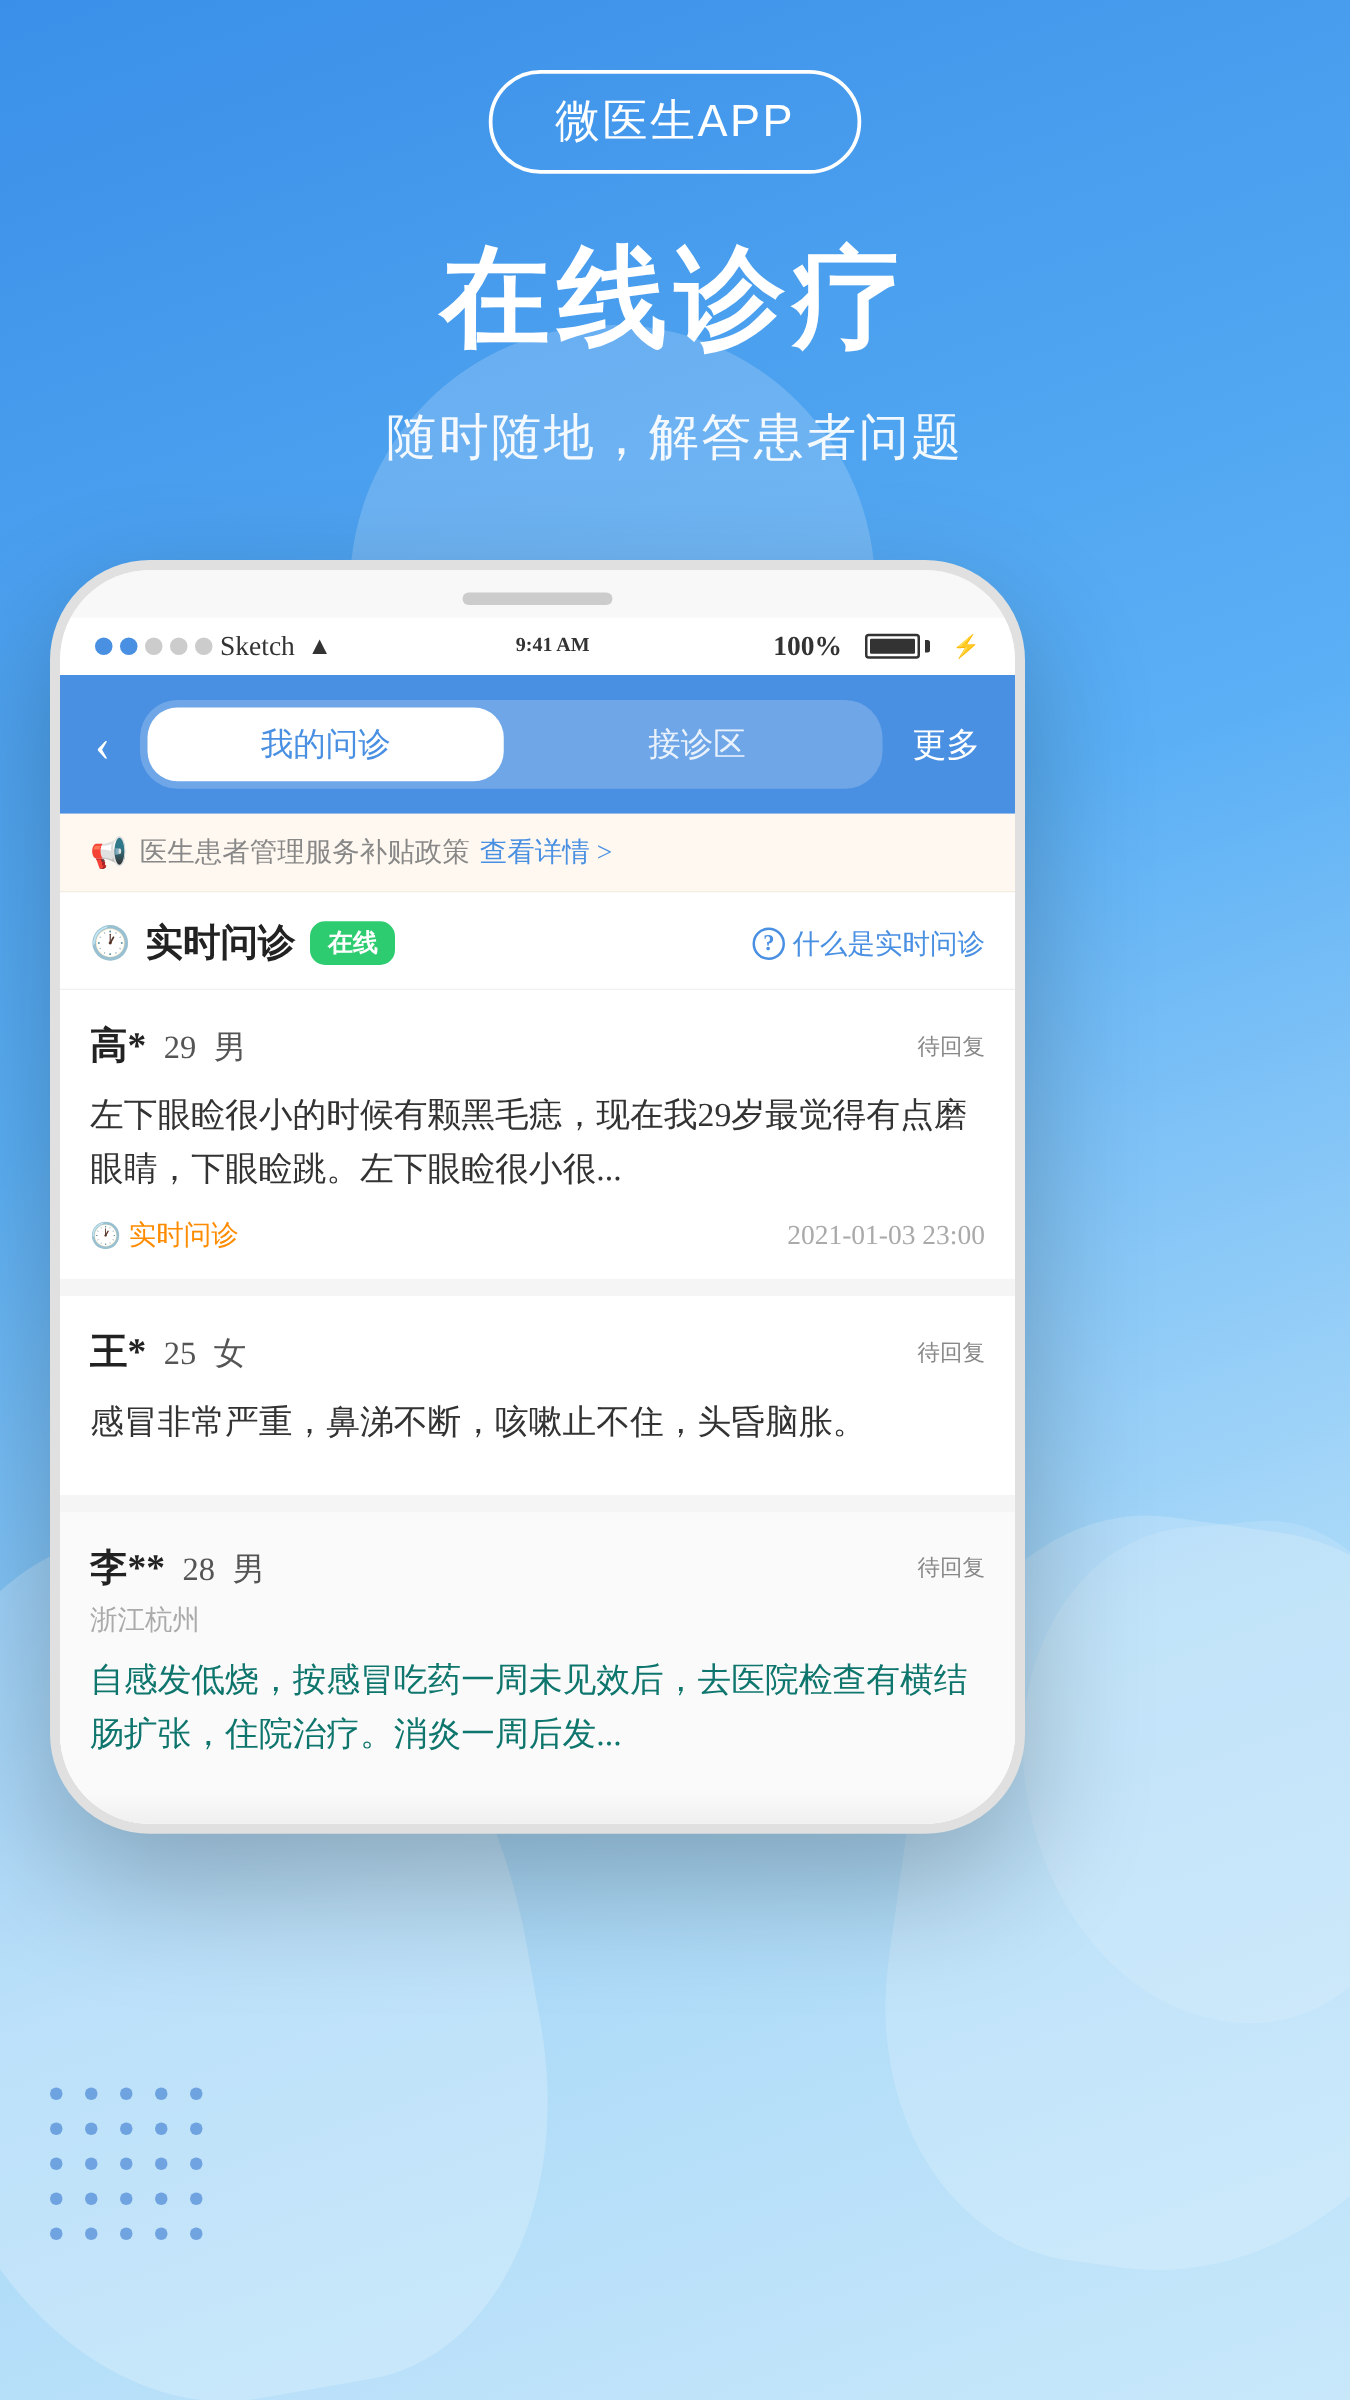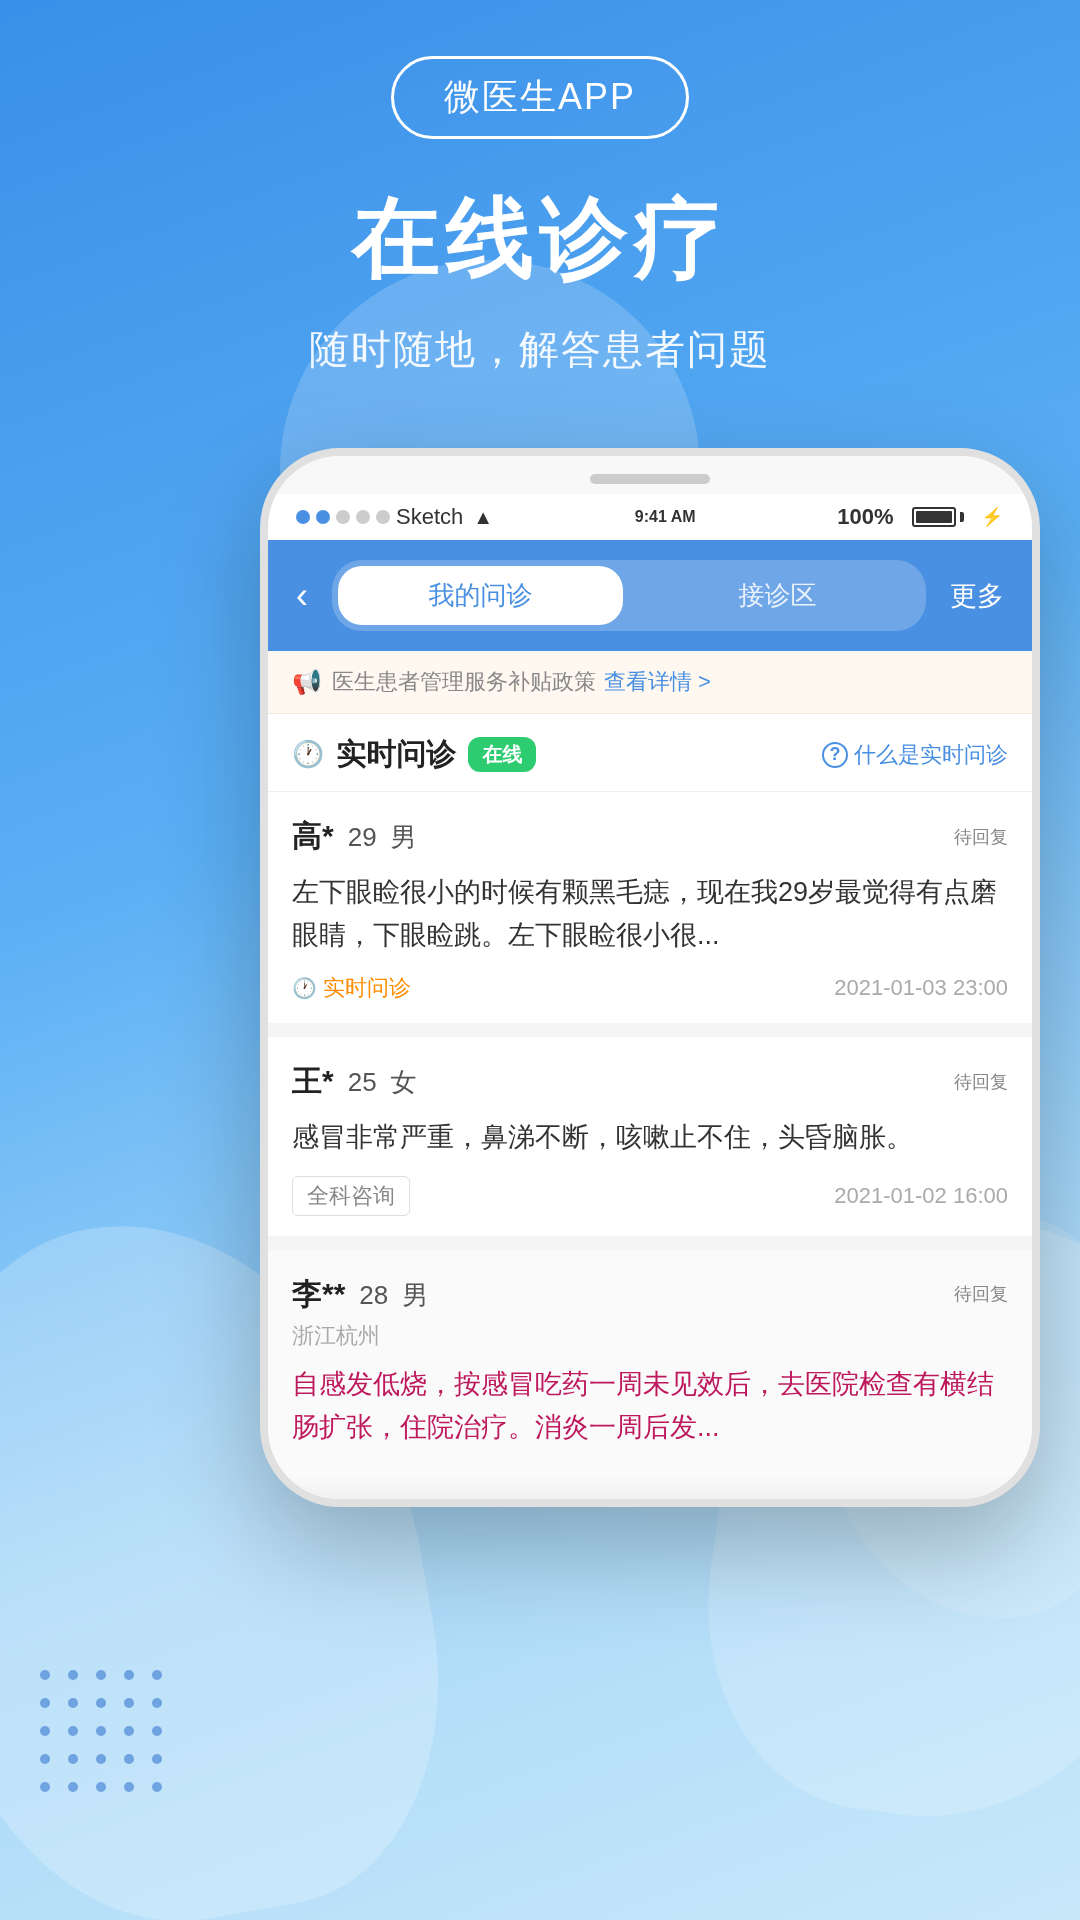--- a/index.html
+++ b/index.html
@@ -99,22 +99,23 @@
       font-weight: 400;
       letter-spacing: 2px;
       margin-bottom: 60px;
     }
 
     
     .phone-container {
       position: relative;
       z-index: 3;
       display: flex;
-      justify-content: flex-end;
+      justify-content: flex-start;
       padding: 11px 40px;
+      font-family: Liberation Serif, serif;
     }
 
     .phone-mockup {
       width: 780px;
       background: #f0f0f0;
       border-radius: 80px;
       box-shadow: 0 40px 100px rgba(0,0,0,0.25);
       overflow: hidden;
       border: 8px solid #e0e0e0;
     }
@@ -367,21 +368,21 @@
     .consult-time {
       font-size: 22px;
       color: #aaa;
     }
 
     
     .patient-card.grayed {
       background: #fafafa;
     }
     .patient-card.grayed .patient-content {
-      color: #be185d;
+      color: #0f766e;
     }
     .patient-location {
       font-size: 22px;
       color: #aaa;
       margin-top: -8px;
       margin-bottom: 12px;
     }
 
     
     .phone-bottom-fade {
@@ -514,24 +515,20 @@
       <div class="patient-card">
         <div class="patient-header">
           <div class="patient-info">
             <span class="patient-name">王*</span>
             <span class="patient-age">25</span>
             <span class="patient-gender">女</span>
           </div>
           <span class="patient-status">待回复</span>
         </div>
         <div class="patient-content">感冒非常严重，鼻涕不断，咳嗽止不住，头昏脑胀。</div>
-        <div class="patient-footer">
-          <span class="consult-tag-label">全科咨询</span>
-          <span class="consult-time">2021-01-02 16:00</span>
-        </div>
       </div>
 
       <div class="patient-card grayed">
         <div class="patient-header">
           <div class="patient-info">
             <span class="patient-name">李**</span>
             <span class="patient-age">28</span>
             <span class="patient-gender">男</span>
           </div>
           <span class="patient-status">待回复</span>

